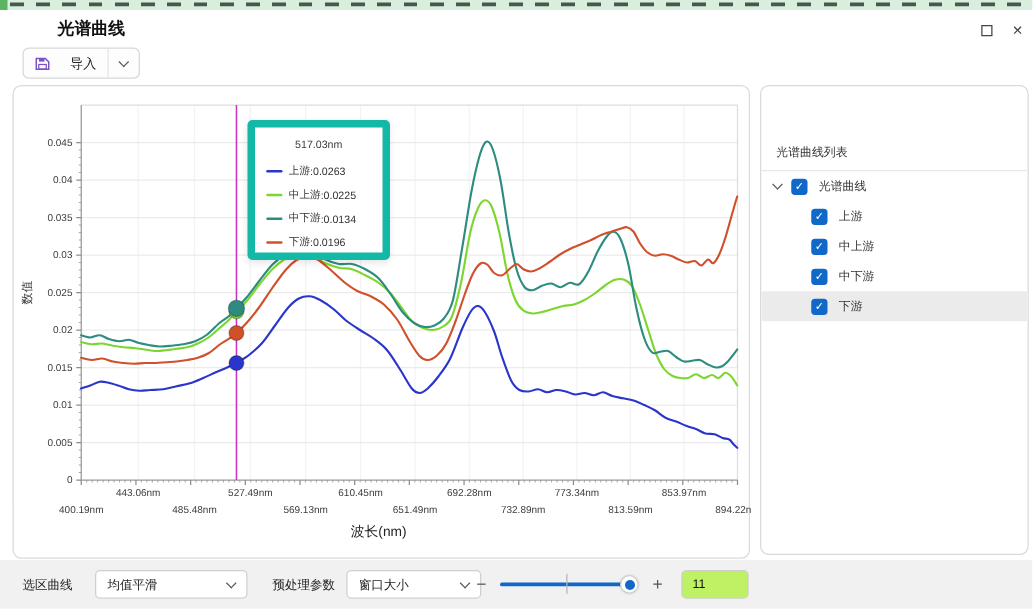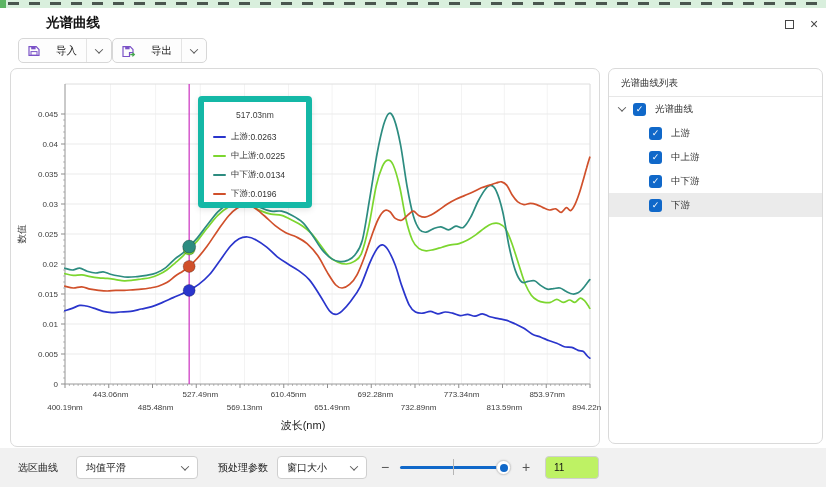--- a/index.html
+++ b/index.html
@@ -47,39 +47,39 @@
     background:#fff; border:6px solid #14b8a6; border-radius:4px;
     box-shadow:0 2px 6px rgba(0,0,0,0.10); padding:8px 9px 6px 9px; z-index:5; }
   .tt-title { text-align:center; font-size:8.5px; color:#3d3d3d; margin-bottom:7px; }
   .tt-row { display:flex; align-items:center; height:19px; font-size:8.5px; color:#333; }
   .tt-swatch { width:13px; height:2px; border-radius:1px; margin-right:5px; flex:0 0 auto; }
 
   
   .sidebar { position:absolute; left:608px; top:60px; width:215px; height:376px;
     border:1px solid #dadada; border-radius:7px; background:#fff; overflow:hidden; }
   .sb-header { height:28px; line-height:28px; padding-left:12px; font-size:9.5px; color:#333;
-    border-bottom:1px solid #e7e7e7; }
+    border-bottom:1px solid #e7e7e7;margin-top:40px; }
   .tree-row { position:relative; height:24px; display:flex; align-items:center; font-size:9.5px; color:#333; }
   .tree-row.selected { background:#ebebeb; }
   .tree-root { padding-left:6px; }
   .tree-child { padding-left:40px; }
   .tree-chev { width:14px; display:flex; justify-content:center; margin-right:4px; }
   .cb { width:13px; height:13px; border-radius:3px; background:#1068c9; color:#fff;
     display:flex; align-items:center; justify-content:center; font-size:9px; margin-right:9px; flex:0 0 auto; }
 
   
   .bottom-bar { position:absolute; left:0; top:440px; width:826px; height:39px; background:#f1f1f1; }
   .bb-label { position:absolute; top:13px; font-size:10px; color:#222; }
   .lbl-pre { left:18px; }
   .lbl-param { left:218px; }
   .selectbox { position:absolute; top:8px; height:23px; background:#fff; border:1px solid #cfcfcf;
     border-radius:4px; display:flex; align-items:center; justify-content:space-between;
     font-size:10px; color:#222; padding:0 9px; }
   .sel-pre { left:76px; width:122px; }
-  .sel-param { left:277px; width:90px; }
+  .sel-param { left:277px; width:108px; }
   .stepper { position:absolute; top:11px; font-size:14px; color:#555; width:12px; text-align:center; }
   .minus { left:379px; }
   .plus { left:520px; }
   .slider { position:absolute; left:400px; top:11px; width:108px; height:16px; }
   .slider-track { position:absolute; left:0; top:6.5px; width:108px; height:3.5px;
     border-radius:2px; background:#1068c9; }
   .slider-tick { position:absolute; left:53px; top:0; width:1px; height:16px; background:#b5b5b5; }
   .slider-thumb { position:absolute; top:0.5px; width:15px; height:15px; border-radius:50%;
     background:#fff; border:1px solid #cfcfcf; box-shadow:0 0 2px rgba(0,0,0,0.15); }
   .slider-thumb::after { content:""; position:absolute; left:3px; top:3px; width:8px; height:8px;
@@ -115,33 +115,20 @@
         <rect x="4.2" y="2.7" width="4.4" height="2.6" fill="#7b52c7"></rect>
         <rect x="4" y="7.6" width="6" height="3.7" fill="none" stroke="#7b52c7" stroke-width="1"></rect>
       </svg>
       <span>导入</span>
     </div>
     <div class="split-arrow">
       <span class="chev"></span>
     </div>
   </div>
 
-  <div class="split-btn btn-export">
-    <div class="split-main">
-      <svg width="15" height="14" viewBox="0 0 15 14">
-        <path d="M2 2.7 h7.2 l2.8 2.8 v3.2 h-3.5 v3.8 h-6.5 z" fill="none" stroke="#7b52c7" stroke-width="1.2"></path>
-        <rect x="4.2" y="2.7" width="4.4" height="2.6" fill="#7b52c7"></rect>
-        <path d="M9.2 10.6 h4 m-1.8 -1.8 l1.9 1.8 l-1.9 1.8" fill="none" stroke="#43a64b" stroke-width="1.3"></path>
-      </svg>
-      <span>导出</span>
-    </div>
-    <div class="split-arrow">
-      <span class="chev"></span>
-    </div>
-  </div>
 
   <div class="chart-panel">
     <svg id="chart-svg" class="chart-svg" width="590" height="379" viewBox="0 0 590 379">
         <line x1="54" y1="15" x2="54" y2="315" stroke="#f3f3f3" stroke-width="1"></line>
         <line x1="99.55745602493775" y1="15" x2="99.55745602493775" y2="315" stroke="#f3f3f3" stroke-width="1"></line>
         <line x1="144.63670222456128" y1="15" x2="144.63670222456128" y2="315" stroke="#f3f3f3" stroke-width="1"></line>
         <line x1="189.28024613889846" y1="15" x2="189.28024613889846" y2="315" stroke="#f3f3f3" stroke-width="1"></line>
         <line x1="233.53059530797722" y1="15" x2="233.53059530797722" y2="315" stroke="#f3f3f3" stroke-width="1"></line>
         <line x1="277.4408841568326" y1="15" x2="277.4408841568326" y2="315" stroke="#f3f3f3" stroke-width="1"></line>
         <line x1="321.05362022549235" y1="15" x2="321.05362022549235" y2="315" stroke="#f3f3f3" stroke-width="1"></line>

